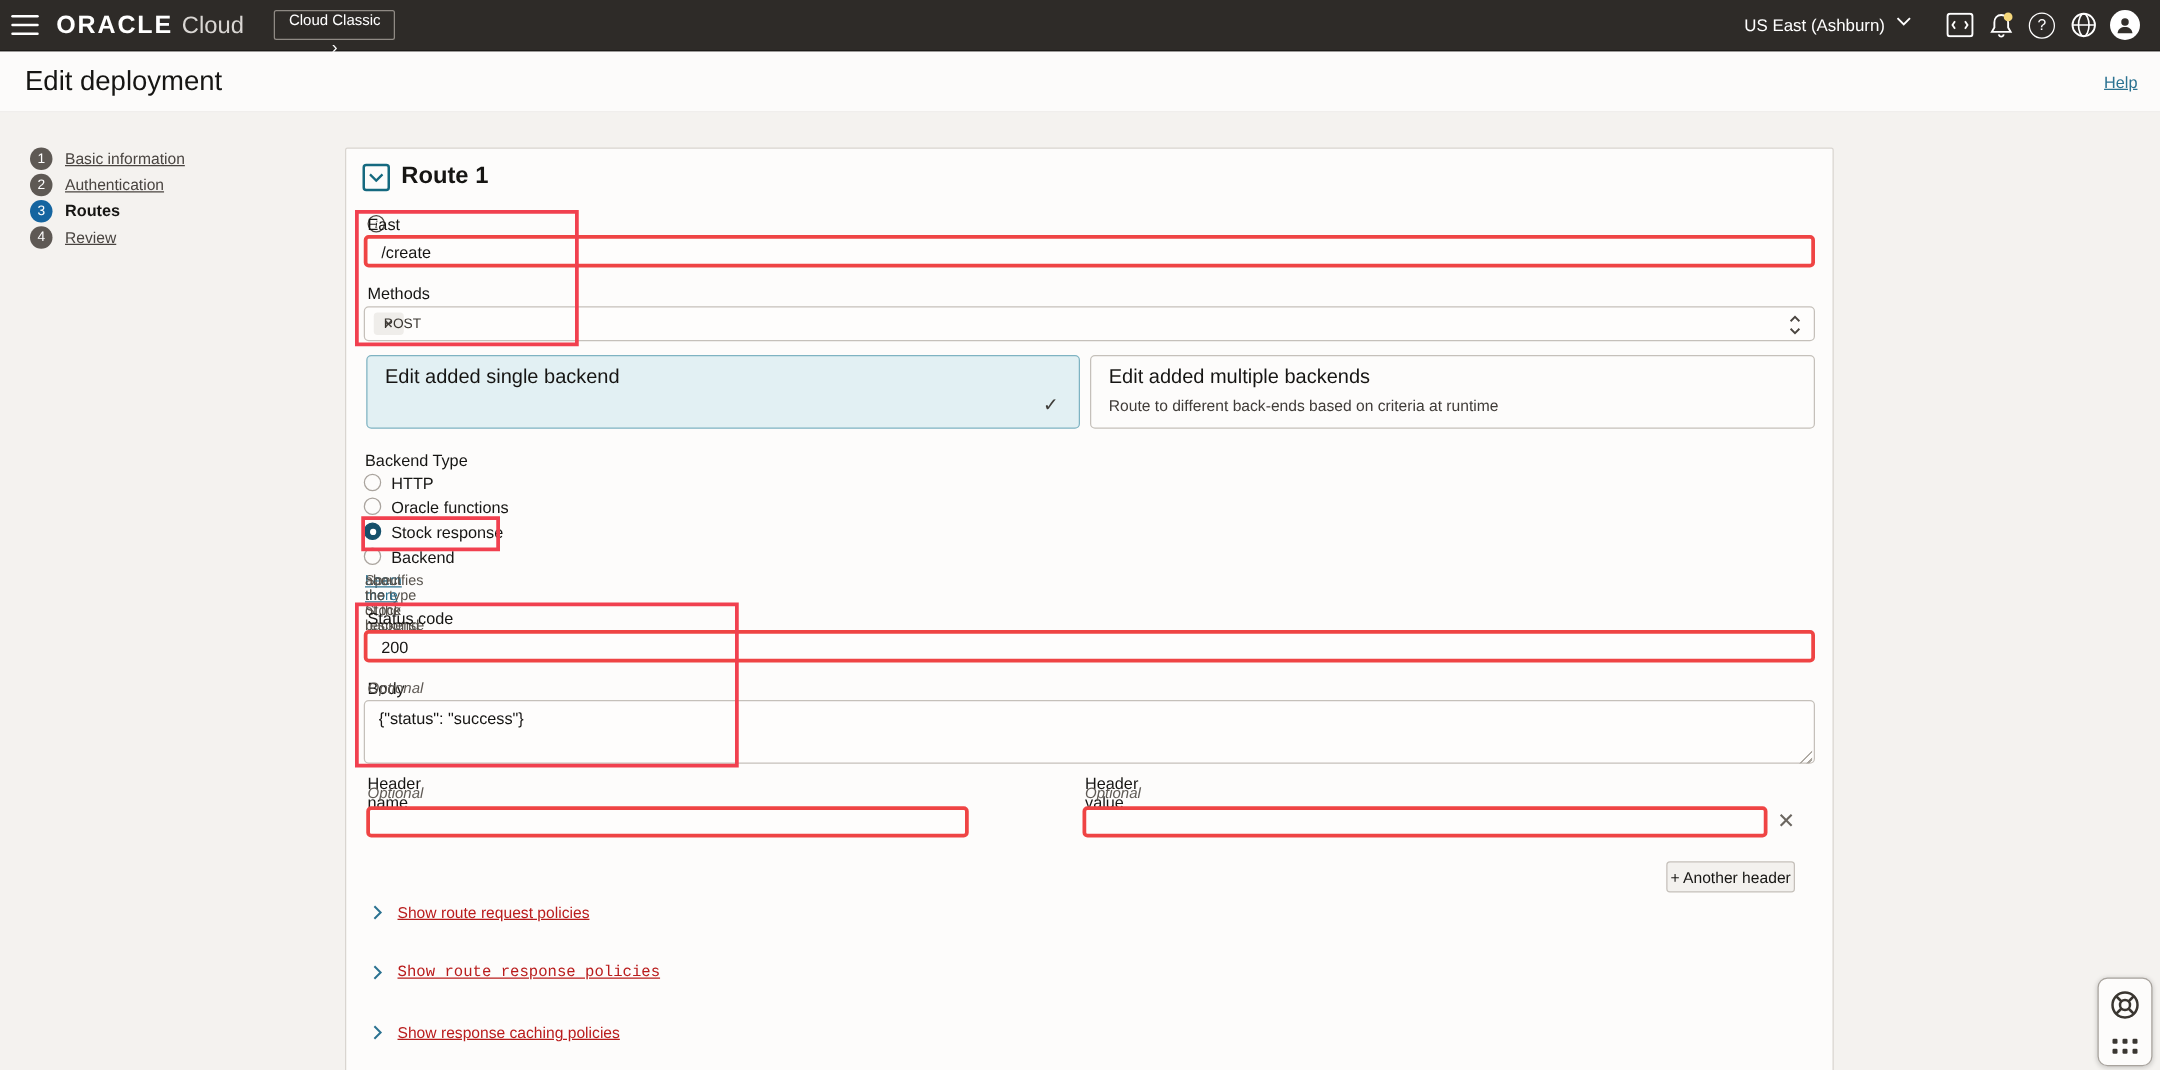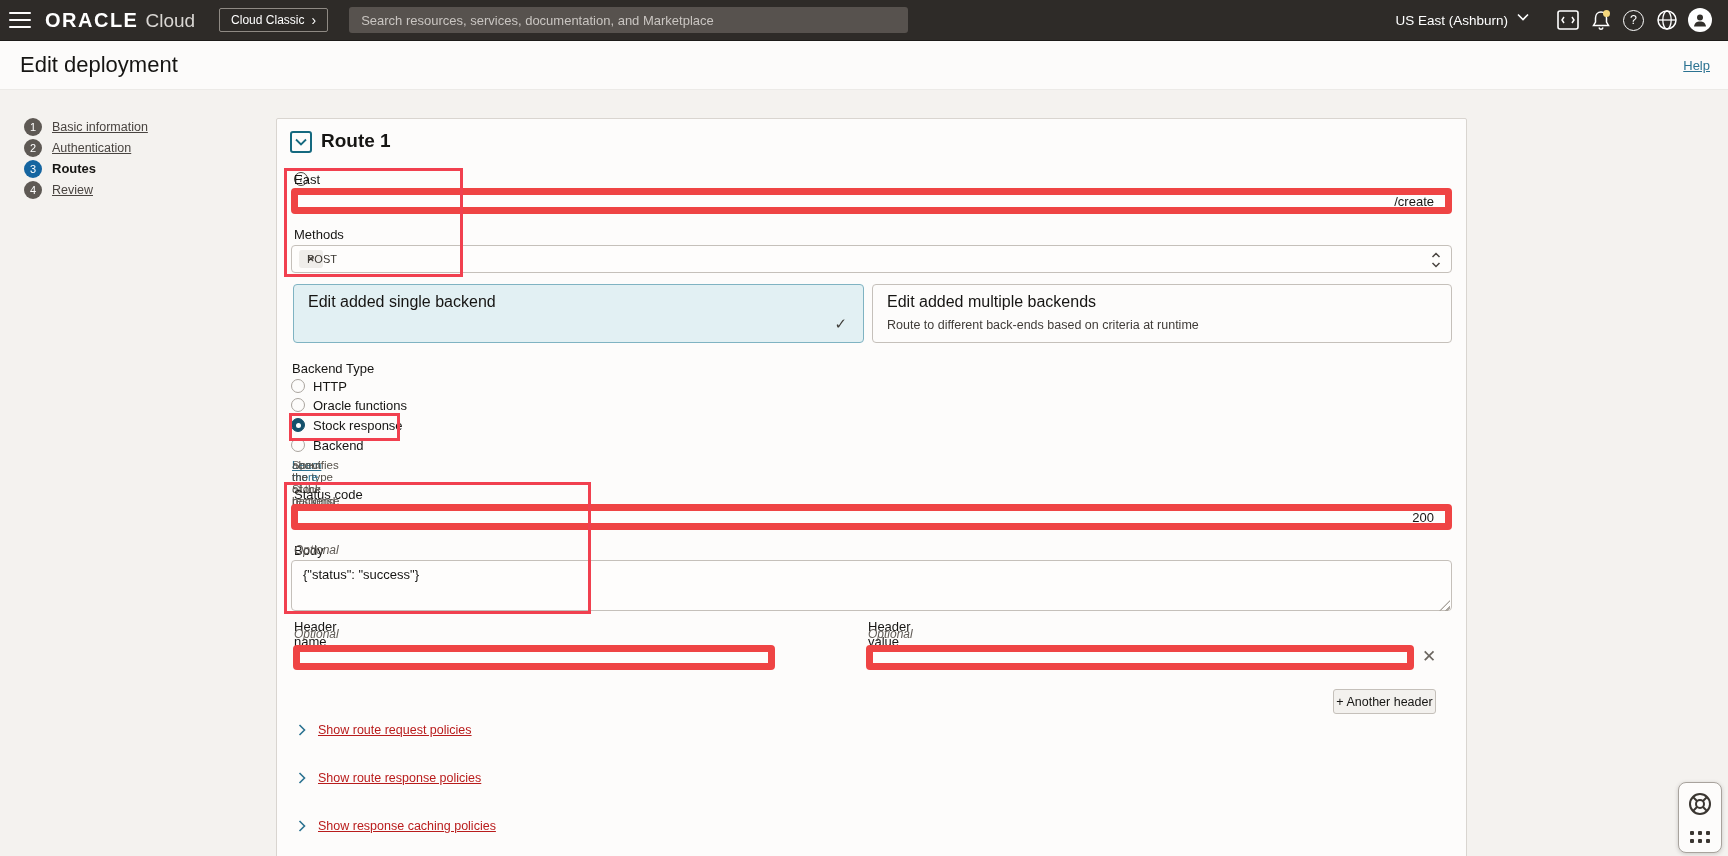--- a/index.html
+++ b/index.html
@@ -6,21 +6,21 @@
   html,body { width:1728px; height:856px; overflow:hidden; }
   body { font-family:"Liberation Sans", sans-serif; background:#f4f2ef; color:#161513; }
 
   
   .topbar { height:41px; background:#2e2b28; display:flex; align-items:center; position:relative; border-bottom:1px solid #1d1b19; }
   .hamburger { width:22px; height:16px; margin-left:9px; display:flex; flex-direction:column; justify-content:space-between; cursor:pointer; }
   .hamburger span { display:block; height:2px; background:#fff; border-radius:1px; }
   .brand { margin-left:14px; display:flex; align-items:baseline; gap:7px; }
   .brand .oracle { color:#fff; font-size:20px; font-weight:700; letter-spacing:1.5px; }
   .brand .cloud { color:#d9d6d3; font-size:19px; font-weight:300; }
-  .classic-btn { margin-left:24px; height:24px; padding:0 11px; background:transparent; border:1px solid #8f8a84; border-radius:2px; color:#fff; font-size:12px; display:flex; align-items:center; gap:7px; cursor:pointer; font-family:inherit; }
+  .classic-btn { margin-left:24px; height:24px; padding:0 11px; background:transparent; border:1px solid #8f8a84; border-radius:2px; color:#fff; font-size:12px; display:flex; align-items:center; gap:7px; cursor:pointer; font-family:inherit;flex-direction:column; }
   .classic-btn .chev { font-size:14px; line-height:1; }
   .search-box { margin-left:21px; width:559px; height:26px; background:#57524e; border-radius:3px; display:flex; align-items:center; }
   .search-box input { width:100%; background:transparent; border:none; outline:none; color:#e8e5e2; font-size:13px; padding:0 12px; font-family:inherit; }
   .search-box input::placeholder { color:#c9c5c1; opacity:1; }
   .topbar-right { margin-left:auto; display:flex; align-items:center; margin-right:12px; }
   .region { color:#fff; font-size:13.5px; display:flex; align-items:flex-start; gap:9px; cursor:pointer; margin-right:22px; }
   .tb-icon { width:33px; height:33px; display:flex; align-items:center; justify-content:center; cursor:pointer; position:relative; }
   .qmark { width:21px; height:21px; border:1.6px solid #fff; border-radius:50%; color:#fff; font-size:12.5px; display:flex; align-items:center; justify-content:center; }
   .bell-dot { position:absolute; top:6px; right:7px; width:7px; height:7px; background:#f5d77b; border-radius:50%; }
   .avatar { width:24px; height:24px; background:#fff; border-radius:50%; display:flex; align-items:center; justify-content:center; }
@@ -50,21 +50,21 @@
 
   .redbox { border:3px solid #f1404f; pointer-events:none; z-index:5; background:transparent; }
   .redbox1 { left:7px; top:49px; width:179px; height:109px; }
   .redbox2 { left:12px; top:294px; width:111px; height:28px; }
   .redbox3 { left:7px; top:363px; width:307px; height:132px; }
 
   .fld-label { font-size:13px; color:#161513; display:flex; align-items:center; gap:6px; height:16px; }
   .optional { font-style:italic; color:#5f5a55; font-size:12px; }
   .info-icon { width:14px; height:14px; border:1.2px solid #4a4540; border-radius:50%; font-size:9px; font-style:italic; font-family:"Liberation Serif", serif; display:flex; align-items:center; justify-content:center; position:static; cursor:pointer; }
 
-  .txt-input { background:#fefdfc; border:7px solid #ef4444; border-radius:4px; font-size:13px; color:#161513; padding:0 11px; font-family:inherit; outline:none;text-align:right; }
+  .txt-input { background:#fefdfc; border:3px solid #ef4444; border-radius:4px; font-size:13px; color:#161513; padding:0 11px; font-family:inherit; outline:none; }
 
   .path-label { left:17px; top:52px; }
   .path-input { left:14px; top:69px; width:1161px; height:26px; }
   .methods-label { left:17px; top:107px; }
   .methods-select { left:14px; top:126px; width:1161px; height:28px; background:#fefdfc; border:1px solid #c5c0ba; border-radius:4px; display:flex; align-items:center; cursor:pointer; }
   .chip { position:static; margin-left:7px; background:#efedea; border-radius:3px; height:18px; display:flex; align-items:center; gap:7px; padding:0 8px; font-size:11px; color:#3a3631; }
   .chip .chip-x { position:static; font-size:9px; color:#4a4540; cursor:pointer; font-weight:700; }
   .spinner { right:10px; top:6px; }
 
   .card { top:165px; height:59px; border:1px solid #c5c0ba; border-radius:4px; background:#fdfcfb; padding:8px 14px; cursor:pointer; }
@@ -92,21 +92,21 @@
   .resize-handle { right:16px; top:481px; width:11px; height:11px; background:repeating-linear-gradient(135deg, transparent 0 3px, #aba69f 3px 4.5px); clip-path:polygon(100% 0, 100% 100%, 0 100%); pointer-events:none; }
 
   .hn-label { left:17px; top:507px; }
   .hv-label { left:591px; top:507px; }
   .hn-input { left:16px; top:526px; width:482px; height:25px; }
   .hv-input { left:589px; top:526px; width:548px; height:25px; }
   .remove-x { left:1139px; top:524px; width:26px; height:26px; display:flex; align-items:center; justify-content:center; font-size:17px; color:#6b6660; cursor:pointer; font-weight:300; }
   .add-header-btn { left:1056px; top:570px; width:103px; height:25px; background:#f3f1ee; border:1px solid #c5c0ba; border-radius:3px; font-size:12.5px; color:#161513; cursor:pointer; font-family:inherit; }
 
   .policy-link { left:21px; height:16px; display:flex; align-items:center; gap:12px; }
-  .pl0 { top:603px; } .pl1 { top:651px; } .pl2 { top:699px; }
+  .pl0 { top:603px; } .pl1 { top:651px;font-family:Liberation Mono, monospace; } .pl2 { top:699px; }
   .policy-link a { position:static; font-size:12.5px; color:#b91c1c; text-decoration:underline; cursor:pointer; }
   .policy-chev { position:static; display:flex; }
 
   
   .float-widget { position:absolute; left:1678px; top:692px; width:44px; height:71px; background:#fdfcfb; border:1px solid #a8a39d; border-radius:8px; box-shadow:0 1px 4px rgba(0,0,0,0.18); display:flex; flex-direction:column; align-items:center; justify-content:space-between; padding:8px 0 9px; cursor:pointer; }
   .dots-grid { display:grid; grid-template-columns:repeat(3, 4px); grid-template-rows:repeat(2, 4px); gap:4px; }
   .dots-grid i { background:#3a3631; border-radius:1px; }
 </style>
 </head>
 <body>
@@ -118,23 +118,20 @@
       <span></span>
     </div>
   <div class="brand">
     <span class="oracle">ORACLE</span>
     <span class="cloud">Cloud</span>
   </div>
   <button class="classic-btn">
     <span>Cloud Classic</span>
     <span class="chev">›</span>
   </button>
-  <div class="search-box">
-    <input type="text" placeholder="Search resources, services, documentation, and Marketplace" style="">
-  </div>
   <div class="topbar-right">
     <div class="region">
       <span>US East (Ashburn)</span>
       <svg width="12" height="8" viewBox="0 0 12 8">
           <polyline points="1,1.5 6,6.5 11,1.5" fill="none" stroke="#fff" stroke-width="1.6"></polyline>
         </svg>
     </div>
     <div class="tb-icon">
       <svg width="22" height="20" viewBox="0 0 22 20">
           <rect x="1" y="1" width="20" height="18" rx="2" fill="none" stroke="#fff" stroke-width="1.6"></rect>

